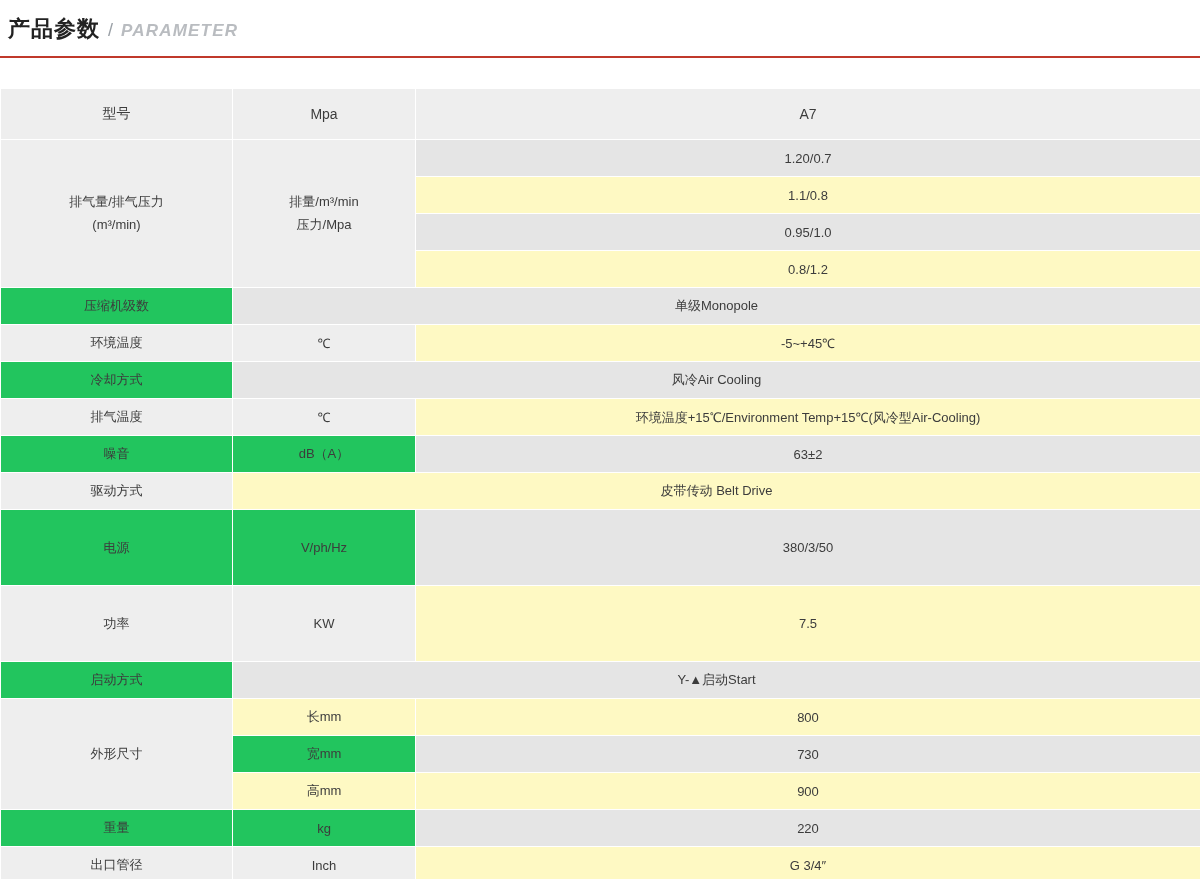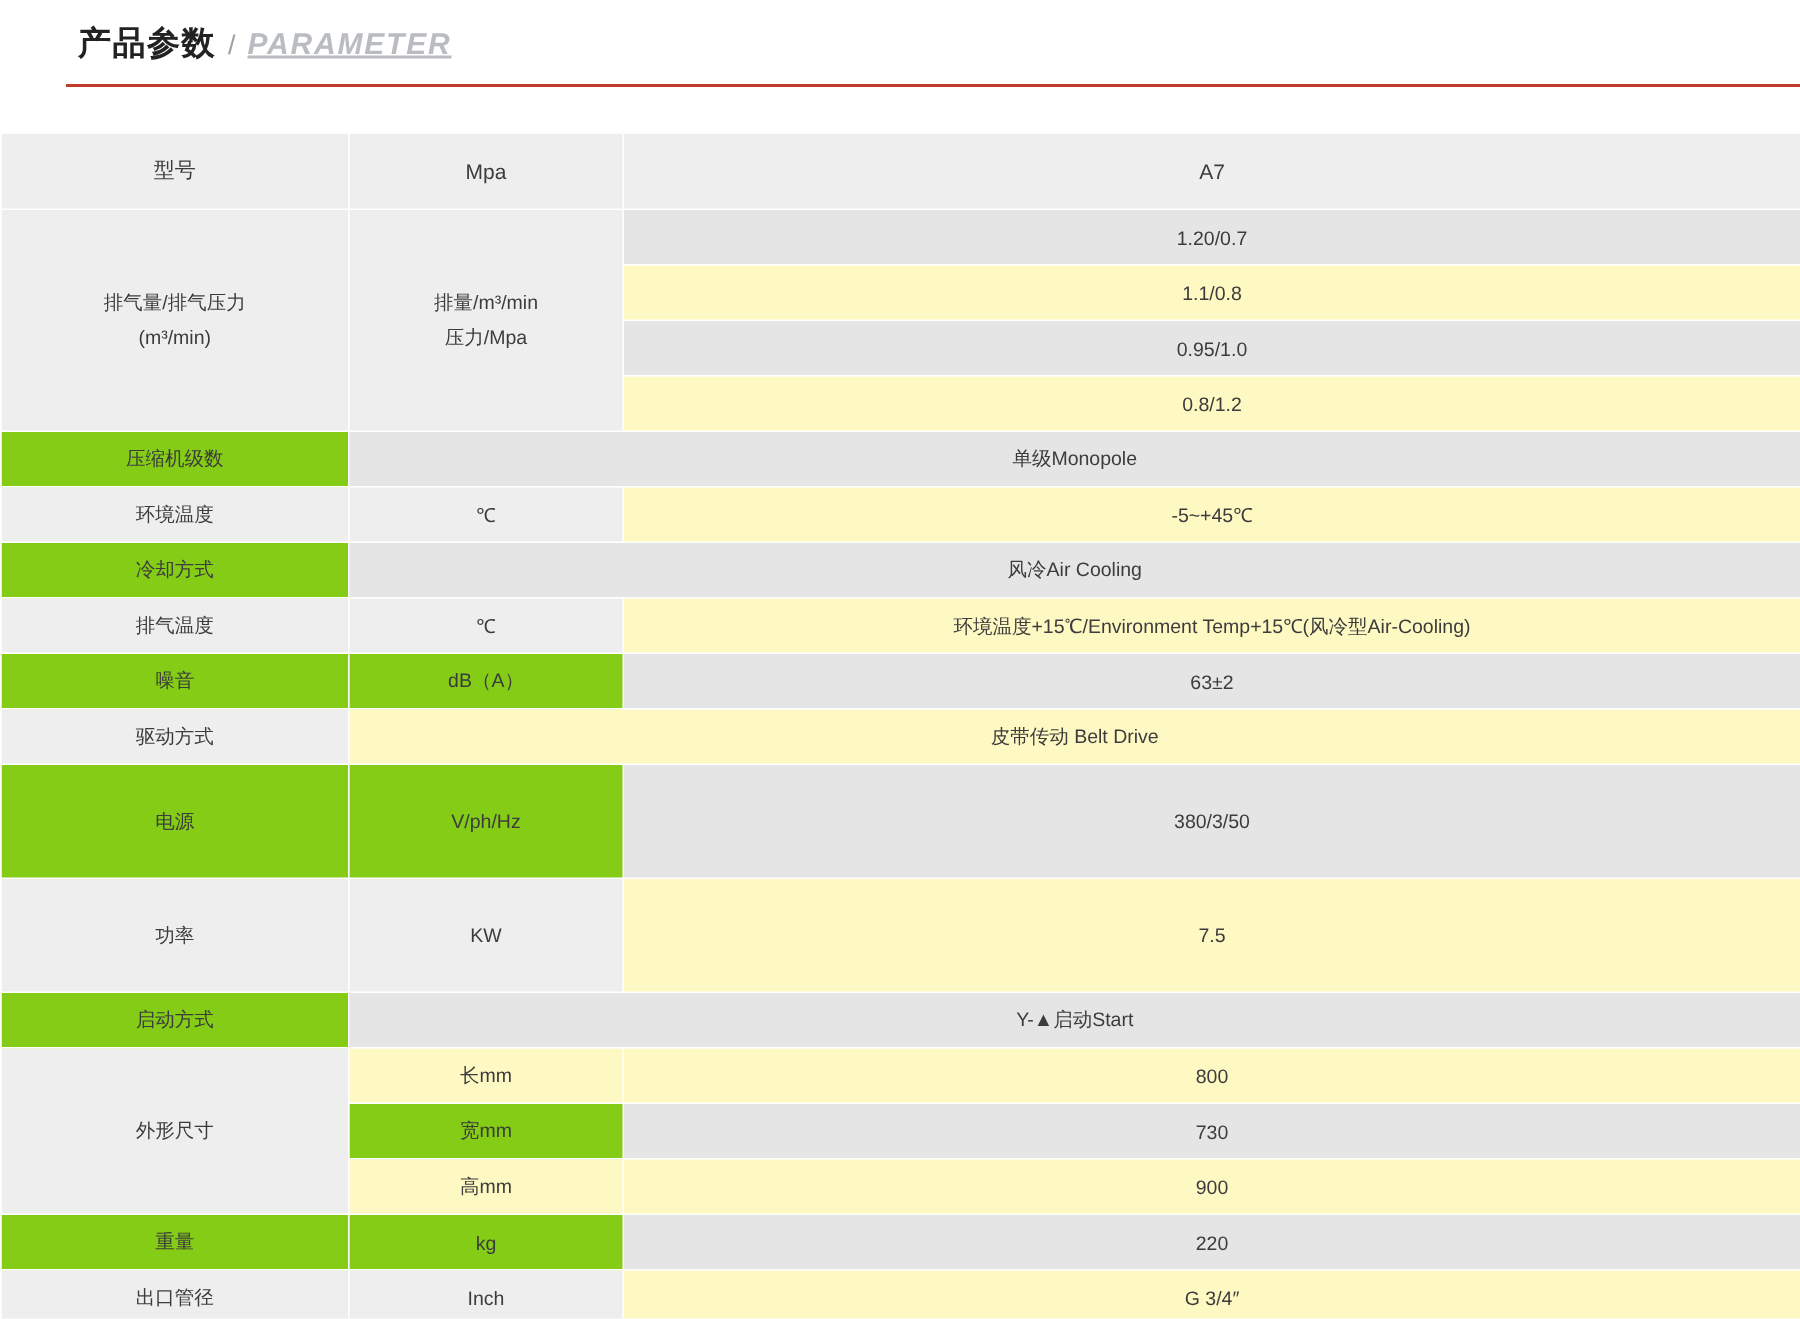--- a/index.html
+++ b/index.html
@@ -14,41 +14,39 @@
     color: #333333;
     -webkit-font-smoothing: antialiased;
   }
 
   
   .page-header {
     padding: 14px 0 12px 8px;
     border-bottom: 2px solid #c0392b;
     display: flex;
     align-items: baseline;
-    margin-left: 44px;
   }
   .header-cn {
     font-size: 22px;
     font-weight: bold;
     color: #222222;
     letter-spacing: 1px;
   }
   .header-sep {
     font-size: 18px;
     color: #9aa0a6;
     margin: 0 8px;
     font-weight: normal;
   }
   .header-en {
-    font-size: 20px;
+    font-size: 17px;
     font-weight: bold;
     color: #b9bcc0;
     letter-spacing: 1.2px;
     font-style: italic;
-    text-decoration: underline;
   }
 
   
   .param-wrap {
     padding: 30px 0 0 0;
   }
   table.param-table {
     width: 1200px;
     border-collapse: collapse;
     table-layout: fixed;
@@ -62,21 +60,21 @@
   table.param-table th {
     border: 1px solid #ffffff;
     text-align: center;
     vertical-align: middle;
     color: #3c3c3c;
     font-weight: normal;
     padding: 6px 16px;
   }
   .sh-a { background: #eeeeee; }
   .sh-b { background: #e5e5e5; }
-  .sh-c { background: #84cc16; }
+  .sh-c { background: #22c55e; }
   .sh-e { background: #fef9c3; }
 
   thead th {
     font-weight: bold;
     font-size: 14px;
     background: #e8e8e8;
     height: 38px;
     color: #2b2b2b;
   }
   .row-med  { height: 37px; }

